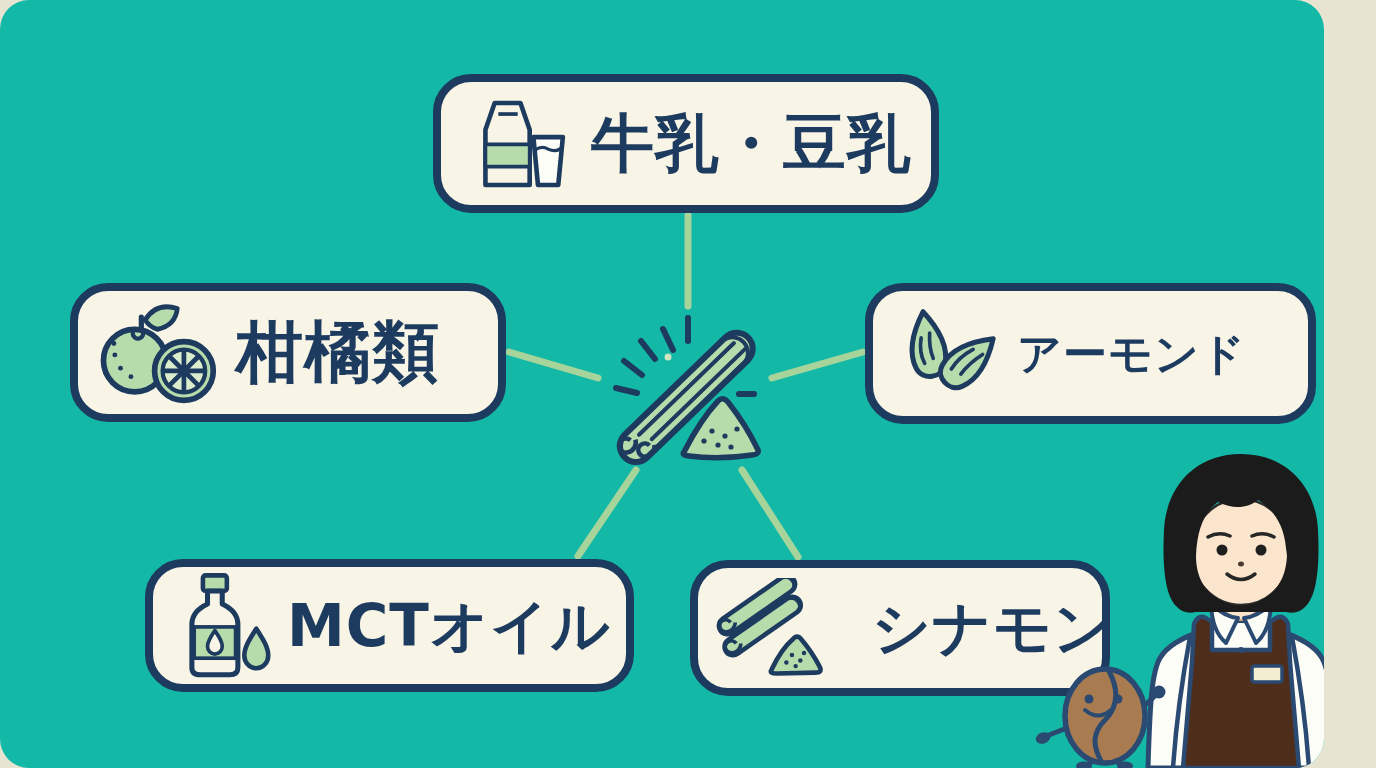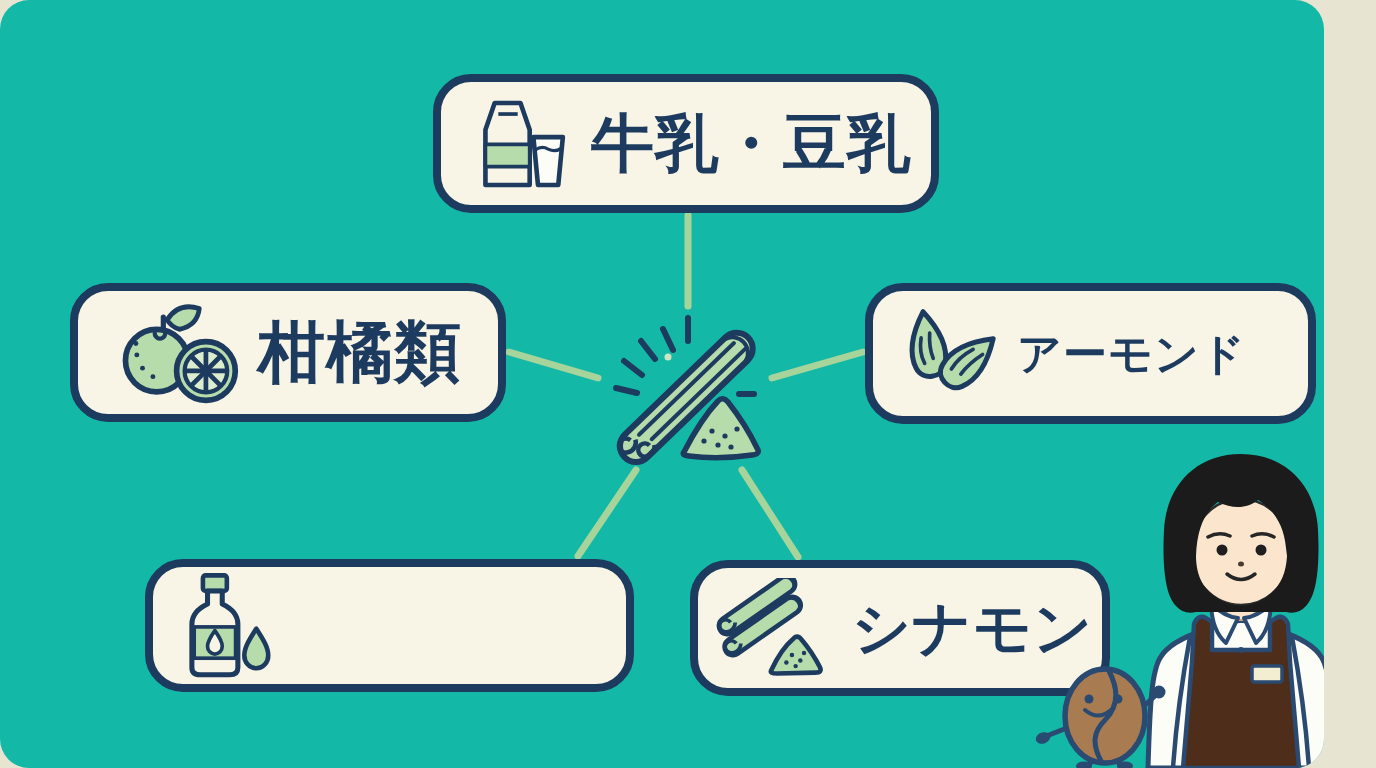--- a/index.html
+++ b/index.html
@@ -20,28 +20,28 @@
     border:8px solid #1d3a5f; border-radius:38px;
   }
   .node .label {
     font-weight:800; color:#1d3a5f; line-height:1;
     white-space:nowrap; letter-spacing:1px;
   }
   .node .icon { display:flex; align-items:center; }
 
   #node-milk     { left:433px; top:74px;  width:506px; height:139px; padding-left:26px; gap:18px; }
   #node-milk .label { font-size:63px; }
-  #node-citrus   { left:70px;  top:283px; width:436px; height:139px; padding-left:36px; gap:16px; }
+  #node-citrus   { left:70px;  top:283px; width:436px; height:139px; padding-left:14px; gap:16px; }
   #node-citrus .label { font-size:67px; }
   #node-almond   { left:865px; top:283px; width:451px; height:141px; padding-left:22px; gap:14px; }
   #node-almond .label { font-size:44px; }
   #node-mct      { left:145px; top:559px; width:489px; height:133px; padding-left:26px; gap:16px; }
   #node-mct .label { font-size:58px; }
   #node-cinnamon { left:690px; top:560px; width:420px; height:136px; padding-left:14px; gap:8px; }
-  #node-cinnamon .label { font-size:58px; }
+  #node-cinnamon .label { font-size:58px;margin-left:20px; }
 </style>
 </head>
 <body>
 
 <div class="canvas">
 
   <svg id="lines-layer" class="layer" width="1376" height="768" viewBox="0 0 1376 768">
     <g stroke="#a6d49b" stroke-width="7" stroke-linecap="round">
       <line x1="688" y1="215" x2="688" y2="306"></line>
       <line x1="509" y1="352" x2="598" y2="378"></line>
@@ -146,20 +146,21 @@
   <div class="node" id="node-mct">
     <span class="icon">
       <svg width="92" height="110" viewBox="0 0 100 118">
         <rect x="26" y="4" width="26" height="17" rx="3" fill="#b7dcab" stroke="#1d3a5f" stroke-width="5"></rect>
         <path d="M 31,21 L 31,35 Q 14,43 14,57 L 14,104 Q 14,112 23,112 L 55,112 Q 64,112 64,104 L 64,57 Q 64,43 47,35 L 47,21 Z" fill="#f8f5e7" stroke="#1d3a5f" stroke-width="5.5" stroke-linejoin="round"></path>
         <rect x="16.5" y="60" width="45" height="34" fill="#b7dcab" stroke="#1d3a5f" stroke-width="4"></rect>
         <path d="M 39,64 C 34,71 31,76 31,81 a 8,8.5 0 0 0 16,0 C 47,76 44,71 39,64 Z" fill="#f8f5e7" stroke="#1d3a5f" stroke-width="4" stroke-linejoin="round"></path>
         <path d="M 84,62 C 77,73 71,82 71,91 a 13,14 0 0 0 26,0 C 97,82 91,73 84,62 Z" fill="#b7dcab" stroke="#1d3a5f" stroke-width="5" stroke-linejoin="round"></path>
       </svg>
     </span>
+    <span class="label">MCTオイル</span>
   </div>
 
   <div class="node" id="node-cinnamon">
     <span class="icon">
       <svg width="132" height="100" viewBox="0 0 142 106">
         <g transform="rotate(-35 40 72)">
           <rect x="16" y="54" width="96" height="18" rx="9" fill="#b7dcab" stroke="#1d3a5f" stroke-width="5"></rect>
           <path d="M 104,55 a 9,9 0 0 1 0,17" fill="none" stroke="#1d3a5f" stroke-width="3.5"></path>
           <path d="M 30,62 a 6.5,6.5 0 1 0 -9,6 a 10,10 0 0 0 13,-3" fill="none" stroke="#1d3a5f" stroke-width="4"></path>
           <rect x="24" y="32" width="96" height="18" rx="9" fill="#b7dcab" stroke="#1d3a5f" stroke-width="5"></rect>

